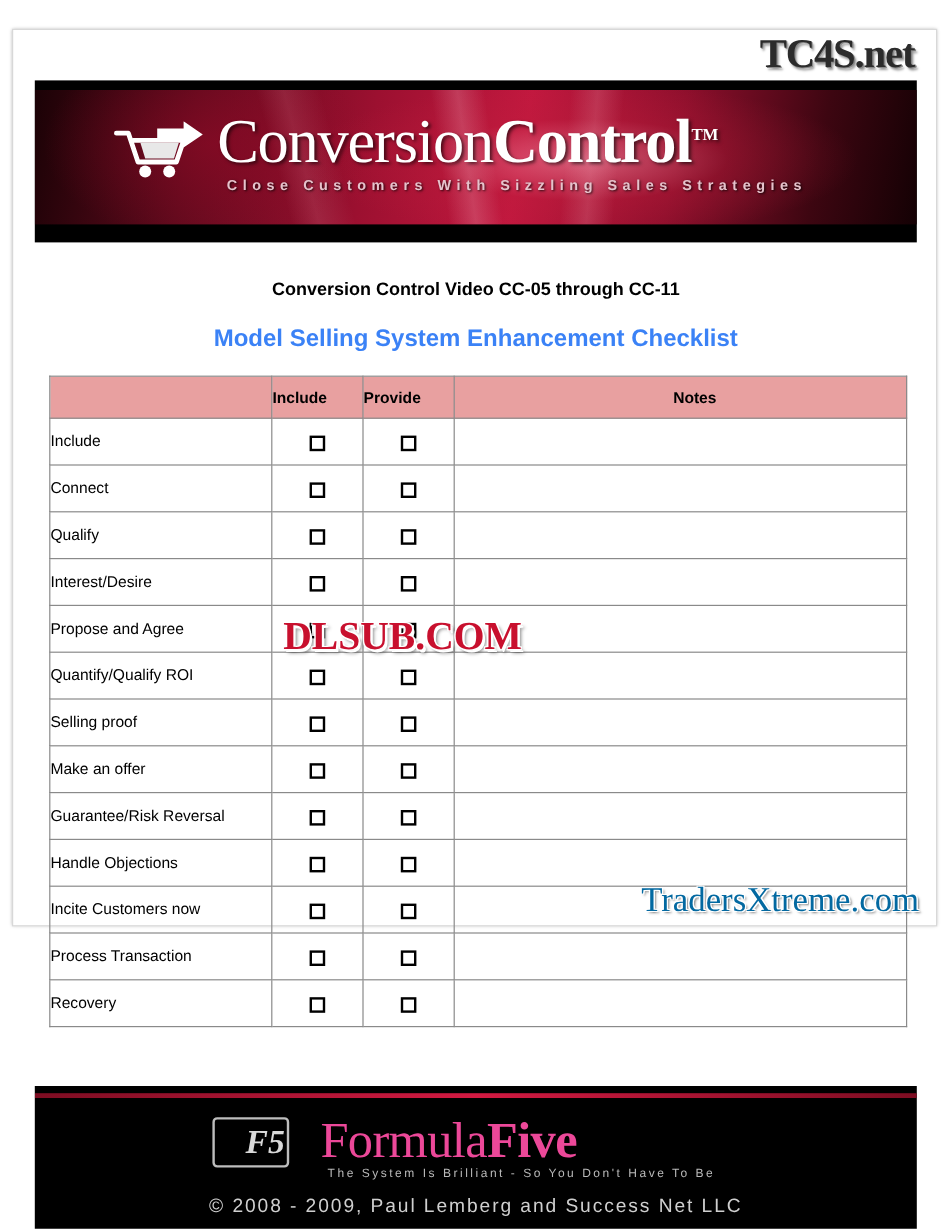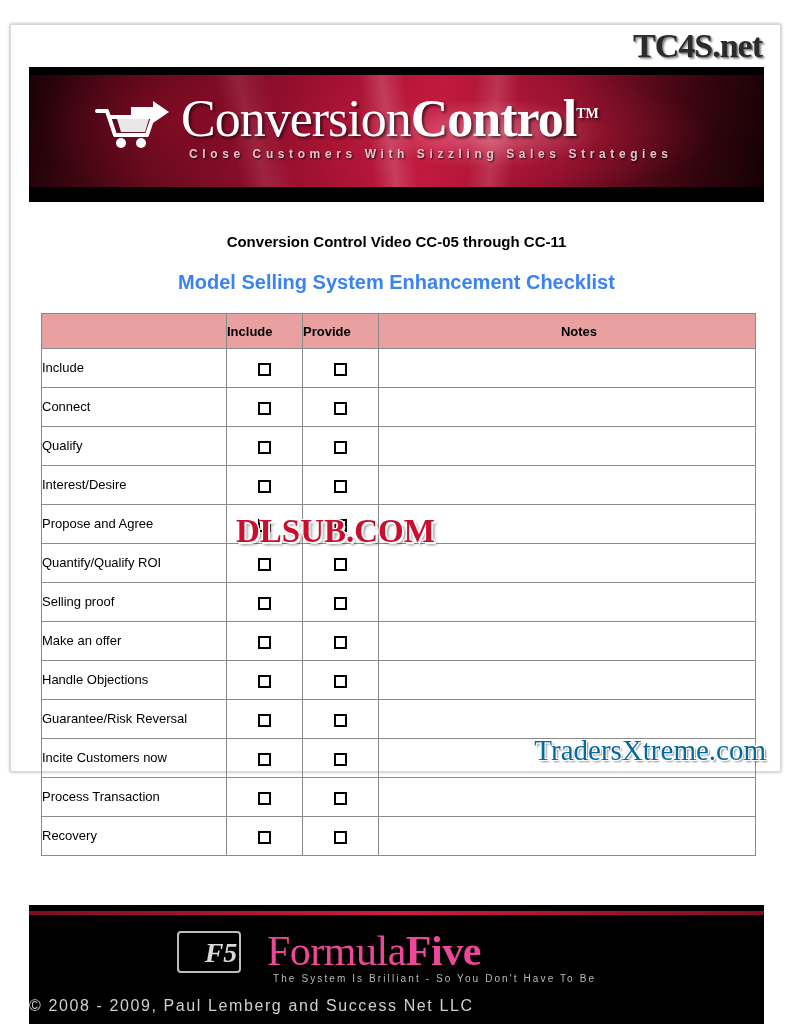--- a/index.html
+++ b/index.html
@@ -253,20 +253,21 @@
     color: #b9b9b9;
     font-size: 10px;
     letter-spacing: 2.1px;
     white-space: nowrap;
   }
   .copyright {
     position: absolute;
     left: 0;
     top: 92px;
     width: 735px;
+    text-align: center;
     color: #cfcfcf;
     font-size: 16px;
     letter-spacing: 1.6px;
     white-space: nowrap;
   }
 
   
   .wm-bottom {
     position: absolute;
     right: 14px;
@@ -370,27 +371,27 @@
         <td class="box"><span class="cb"></span></td>
         <td class="notes"></td>
       </tr>
       <tr>
         <td class="label">Make an offer</td>
         <td class="box"><span class="cb"></span></td>
         <td class="box"><span class="cb"></span></td>
         <td class="notes"></td>
       </tr>
       <tr>
+        <td class="label">Guarantee/Risk Reversal</td>
+        <td class="box"><span class="cb"></span></td>
+        <td class="box"><span class="cb"></span></td>
+        <td class="notes"></td>
+      </tr>
+      <tr>
         <td class="label">Handle Objections</td>
-        <td class="box"><span class="cb"></span></td>
-        <td class="box"><span class="cb"></span></td>
-        <td class="notes"></td>
-      </tr>
-      <tr>
-        <td class="label">Guarantee/Risk Reversal</td>
         <td class="box"><span class="cb"></span></td>
         <td class="box"><span class="cb"></span></td>
         <td class="notes"></td>
       </tr>
       <tr>
         <td class="label">Incite Customers now</td>
         <td class="box"><span class="cb"></span></td>
         <td class="box"><span class="cb"></span></td>
         <td class="notes"></td>
       </tr>

